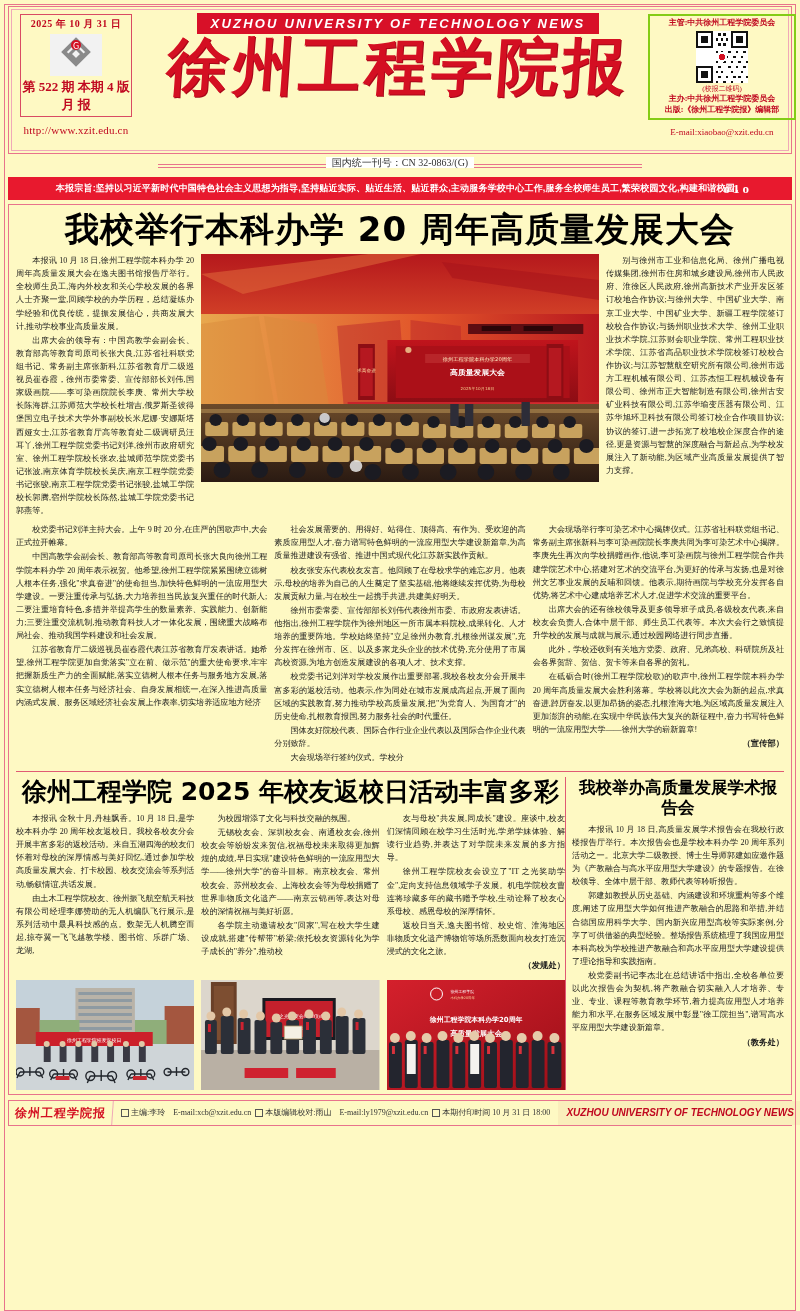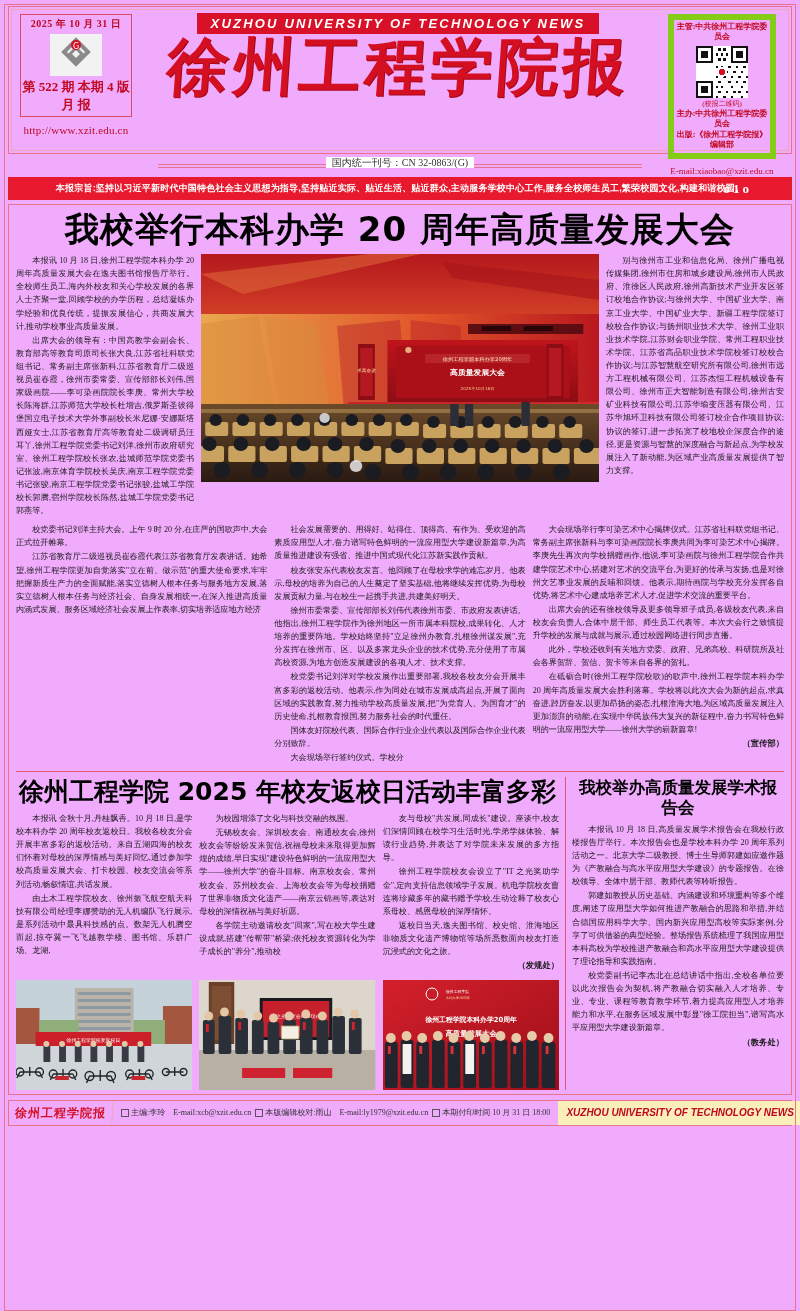--- a/index.html
+++ b/index.html
@@ -1,33 +1,33 @@
 <!DOCTYPE html>
 <html><head>
 <meta charset="utf-8">
 <style>
   html,body{margin:0;padding:0;background:#fff;}
   body{width:800px;height:1311px;font-family:"Liberation Serif","DejaVu Serif",serif;color:#111;}
-  .page{width:800px;height:1311px;position:relative;background:#f0abfc;box-sizing:border-box;padding:6px 8px 0 8px;}
+  .page{width:800px;height:1311px;position:relative;background:#fef9c3;box-sizing:border-box;padding:6px 8px 0 8px;}
 
   
   .masthead{border:1px solid #e8738c;padding:2px;position:relative;}
   .masthead-inner{border:1px solid #f0a8b8;position:relative;height:140px;display:flex;align-items:stretch;}
   .mh-left{width:128px;flex:0 0 128px;display:flex;flex-direction:column;align-items:center;justify-content:flex-start;padding-top:4px;}
   .mh-left-box{border:1px solid #d94b63;width:112px;box-sizing:border-box;text-align:center;padding:2px 0 3px 0;}
   .mh-date{font-size:10px;color:#c00820;font-weight:bold;letter-spacing:.5px;}
   .mh-logo{width:52px;height:42px;margin:3px auto 2px auto;position:relative;background:#f2f2f2;}
   .mh-logo svg{display:block;}
   .mh-issue{font-size:13px;color:#c00820;font-weight:bold;line-height:1.35;}
   .mh-url{font-size:11px;color:#c00820;margin-top:7px;letter-spacing:.2px;text-align:center;}
   .mh-center{flex:1;position:relative;display:flex;flex-direction:column;align-items:center;}
   .eng-title{background:#d81028;color:#fff;font-family:"Liberation Sans","DejaVu Sans",sans-serif;font-style:italic;font-weight:bold;font-size:13px;letter-spacing:2.2px;padding:3px 14px 3px 14px;margin-top:3px;white-space:nowrap;}
   .cn-title{font-family:"DejaVu Serif",serif;color:#d40f22;font-weight:bold;font-size:62px;line-height:1;letter-spacing:4px;margin-top:2px;text-shadow:1px 1px 0 #a8071a;transform:skewX(-4deg);}
   .mh-right{width:132px;flex:0 0 132px;display:flex;flex-direction:column;align-items:center;padding-top:4px;}
-  .mh-right-box{border:6px solid #84cc16;width:108px;box-sizing:border-box;text-align:center;padding:2px 1px 3px 1px;}
+  .mh-right-box{border:2px solid #84cc16;width:148px;box-sizing:border-box;text-align:center;padding:2px 1px 3px 1px;}
   .mh-sponsor{font-size:8px;color:#c00820;font-weight:bold;line-height:1.3;}
   .qr{width:52px;height:52px;margin:3px auto 1px auto;}
   .qr-cap{font-size:7px;color:#c00820;}
   .mh-email{font-size:9px;color:#c00820;margin-top:7px;}
   .issn-line{text-align:center;font-size:10px;color:#333;padding:2px 0 3px 0;position:relative;}
   .issn-line span{background:#fff;padding:0 6px;position:relative;z-index:2;}
   .issn-line:before{content:"";position:absolute;left:150px;right:150px;top:50%;border-top:1px solid #e8738c;border-bottom:1px solid #e8738c;height:2px;z-index:1;}
 
   
   .motto{background:#e8192e;color:#fff;font-family:"Liberation Sans","DejaVu Sans",sans-serif;font-size:9px;font-weight:bold;letter-spacing:.2px;padding:5px 8px;margin-top:4px;display:flex;align-items:center;justify-content:center;position:relative;}
@@ -48,21 +48,21 @@
   .photo-main{flex:1;height:228px;overflow:hidden;position:relative;border:0;}
   .lead-right{width:178px;flex:0 0 178px;}
 
   .body-cols{display:flex;gap:7px;margin-top:5px;}
   .body-cols .col{flex:1;}
   .byline{text-align:right;font-weight:bold;font-size:8.3px;text-indent:0 !important;margin-top:1px;}
 
   .hr-red{border:0;border-top:1px solid #e05a74;margin:6px 0 5px 0;}
 
   
-  .sec2{display:flex;gap:6px;}
+  .sec2{display:flex;}
   .sec2-left{flex:1;}
   .sec2-right{width:212px;flex:0 0 212px;border-left:1px solid #e05a74;padding-left:6px;}
   .headline2{font-family:"DejaVu Sans",sans-serif;font-weight:bold;font-size:25px;letter-spacing:0px;line-height:1.15;color:#000;text-align:center;margin:1px 0 5px 0;}
   .headline3{font-family:"DejaVu Sans",sans-serif;font-weight:bold;font-size:16.5px;line-height:1.2;color:#000;text-align:center;margin:1px 0 5px 0;letter-spacing:0;}
   .sec2-body{display:flex;gap:7px;}
   .sec2-body .col{flex:1;}
 
   .photostrip{display:flex;gap:7px;margin-top:6px;}
   .photostrip .ph{flex:1;height:110px;overflow:hidden;position:relative;}
 
@@ -337,20 +337,21 @@
       </div>
 
       <div class="col lead-right">
         <p>别与徐州市工业和信息化局、徐州广播电视传媒集团,徐州市住房和城乡建设局,徐州市人民政府、淮徐区人民政府,徐州高新技术产业开发区签订校地合作协议;与徐州大学、中国矿业大学、南京工业大学、中国矿业大学、新疆工程学院签订校校合作协议;与扬州职业技术大学、徐州工业职业技术学院,江苏财会职业学院、常州工程职业技术学院、江苏省高品职业技术学院校签订校校合作协议;与江苏智慧航空研究所有限公司,徐州市远方工程机械有限公司、江苏杰恒工程机械设备有限公司、徐州市正大智能制造有限公司,徐州古安矿业科技有限公司,江苏华瑜变压器有限公司、江苏华旭环卫科技有限公司签订校企合作项目协议;协议的签订,进一步拓宽了校地校企深度合作的途径,更是资源与智慧的深度融合与新起点,为学校发展注入了新动能,为区域产业高质量发展提供了智力支撑。</p>
       </div>
     </div>
 
     <div class="body-cols">
       <div class="col">
         <p>校党委书记刘洋主持大会。上午 9 时 20 分,在庄严的国歌声中,大会正式拉开帷幕。</p>
+        <p>中国高教学会副会长、教育部高等教育司原司长张大良向徐州工程学院本科办学 20 周年表示祝贺。他希望,徐州工程学院紧紧围绕立德树人根本任务,强化"求真奋进"的使命担当,加快特色鲜明的一流应用型大学建设。一要注重传承与弘扬,大力培养担当民族复兴重任的时代新人;二要注重培育特色,多措并举提高学生的数量素养、实践能力、创新能力;三要注重交流机制,推动教育科技人才一体化发展，围绕重大战略布局社会、推动我国学科建设和社会发展。</p>
         <p>江苏省教育厅二级巡视员崔春霞代表江苏省教育厅发表讲话。她希望,徐州工程学院更加自觉落实"立在前、做示范"的重大使命要求,牢牢把握新质生产力的全面赋能,落实立德树人根本任务与服务地方发展,落实立德树人根本任务与经济社会、自身发展相统一,在深入推进高质量内涵式发展、服务区域经济社会发展上作表率,切实培养适应地方经济</p>
       </div>
       <div class="col">
         <p>社会发展需要的、用得好、站得住、顶得高、有作为、受欢迎的高素质应用型人才,奋力谱写特色鲜明的一流应用型大学建设新篇章,为高质量推进建设有强省、推进中国式现代化江苏新实践作贡献。</p>
         <p>校友张安东代表校友发言。他回顾了在母校求学的难忘岁月。他表示,母校的培养为自己的人生奠定了坚实基础,他将继续发挥优势,为母校发展贡献力量,与在校生一起携手共进,共建美好明天。</p>
         <p>徐州市委常委、宣传部部长刘伟代表徐州市委、市政府发表讲话。他指出,徐州工程学院作为徐州地区一所市属本科院校,成果转化、人才培养的重要阵地。学校始终坚持"立足徐州办教育,扎根徐州谋发展",充分发挥在徐州市、区、以及多家龙头企业的技术优势,充分使用了市属高校资源,为地方创造发展建设的各项人才、技术支撑。</p>
         <p>校党委书记刘洋对学校发展作出重要部署,我校各校友分会开展丰富多彩的返校活动。他表示,作为同处在城市发展成高起点,开展了面向区域的实践教育,努力推动学校高质量发展,把"为党育人、为国育才"的历史使命,扎根教育报国,努力服务社会的时代重任。</p>
         <p>国体友好院校代表、国际合作行业企业代表以及国际合作企业代表分别致辞。</p>
         <p>大会现场举行签约仪式。学校分</p>
       </div>

